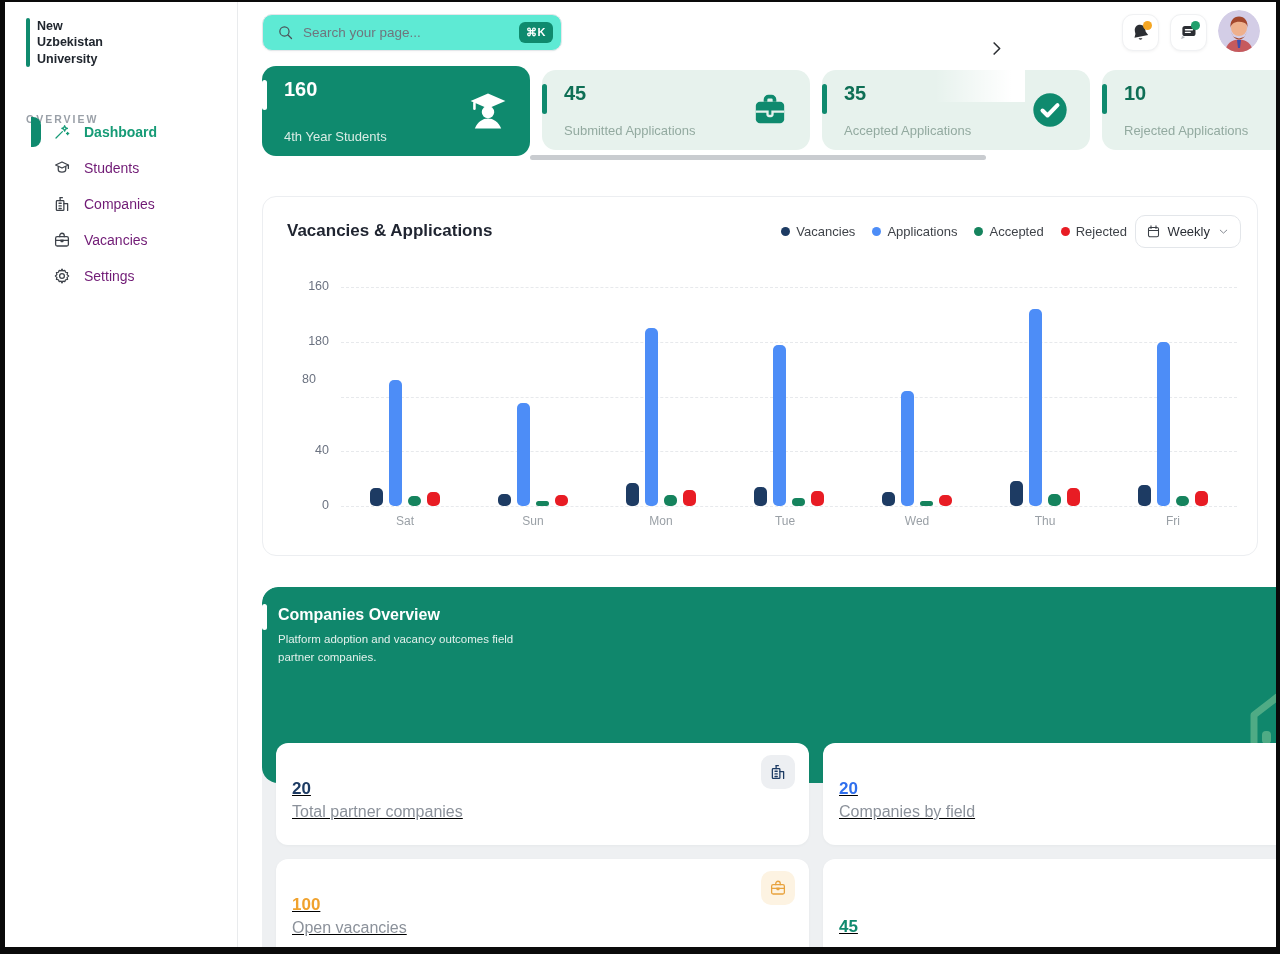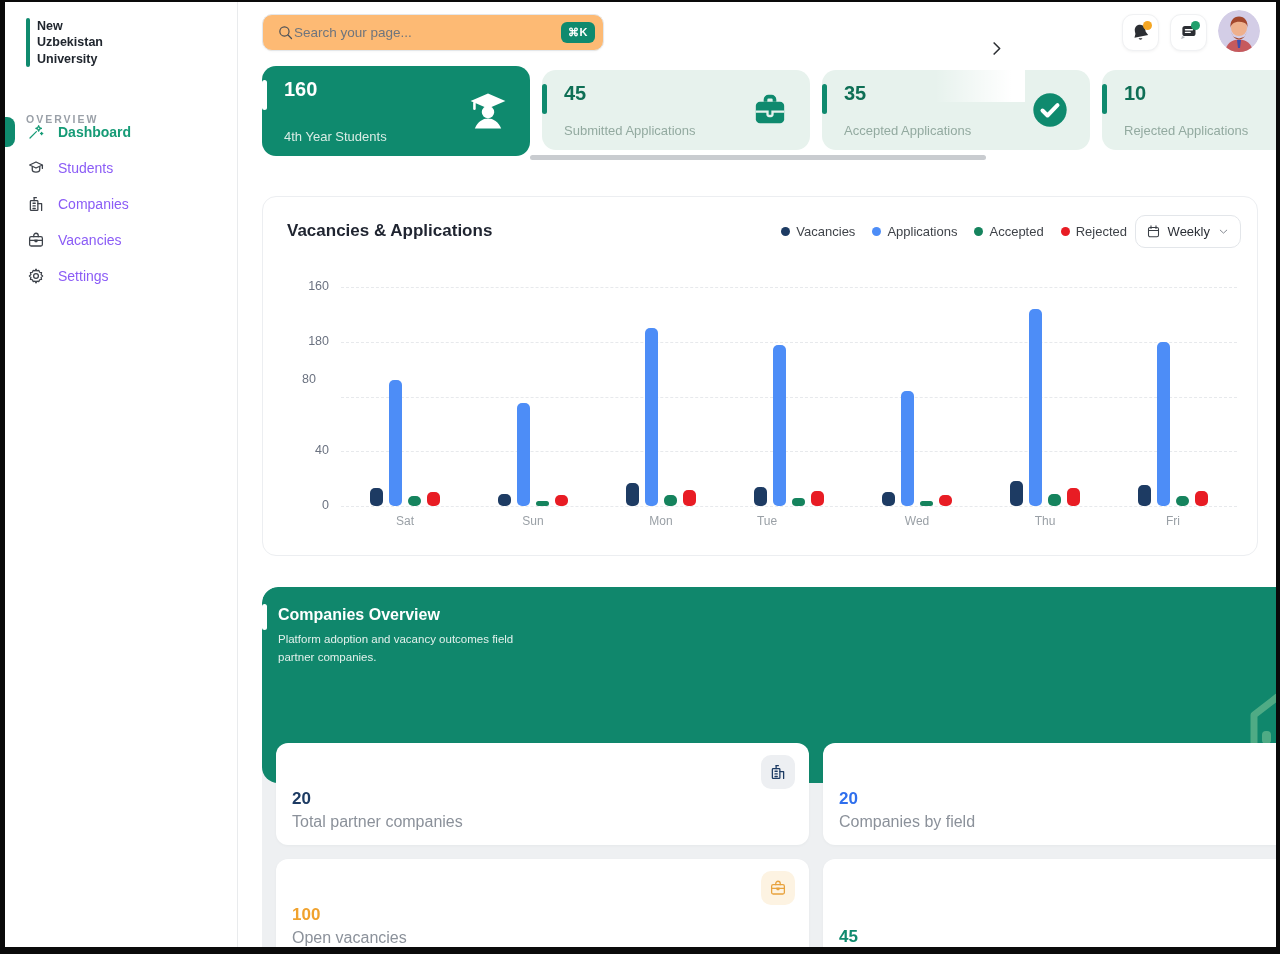--- a/index.html
+++ b/index.html
@@ -6,29 +6,29 @@
   html,body { width:1280px; height:954px; overflow:hidden; }
   body { font-family:"Liberation Sans", sans-serif; background:#000; }
   .screen { position:absolute; left:5px; top:2px; width:1271px; height:945px; background:#fff; overflow:hidden; }
 
   
   .sidebar { position:absolute; left:0; top:0; bottom:0; width:233px; background:#fff; border-right:1px solid #e9ebed; }
   .logo { position:absolute; left:21px; top:16px; display:flex; gap:7px; }
   .logo-bar { width:4px; border-radius:2px; background:#0f8a6e; }
   .logo-text { font-size:12.5px; font-weight:bold; color:#20262e; line-height:1.3; }
   .ovw { position:absolute; left:21px; top:111px; font-size:10.5px; letter-spacing:2px; color:#9aa0a8; font-weight:bold; }
-  .nav { position:absolute; left:0; right:0; top:112px; }
-  .nav-item { position:relative; display:flex; align-items:center; gap:13px; height:36px; padding-left:22px; color:#8b5cf6; font-size:14px; cursor:pointer; }
+  .nav { position:absolute; left:0; right:0; top:112px;padding-left:26px; }
+  .nav-item { position:relative; display:flex; align-items:center; gap:13px; height:36px; padding-left:22px; color:#701a75; font-size:14px; cursor:pointer; }
   .nav-item .nv-ic { display:flex; width:18px; height:18px; color:#3d424a; }
   .nav-item.active { color:#169b76; font-weight:bold; }
   .nav-item.active .nv-ic { color:#169b76; }
   .active-pill { position:absolute; left:0; width:10px; height:30px; top:3px; background:#0f8a6e; border-radius:0 8px 8px 0; }
 
   
-  .search { position:absolute; left:257px; top:12px; width:342px; height:37px; background:#fdba74; border:1px solid #e4e7ea; border-radius:10px; display:flex; align-items:center; padding:0 8px 0 14px; box-shadow:0 1px 2px rgba(0,0,0,.03); }
+  .search { position:absolute; left:257px; top:12px; width:300px; height:37px; background:#5eead4; border:1px solid #e4e7ea; border-radius:10px; display:flex; align-items:center; padding:0 8px 0 14px; gap:9px; box-shadow:0 1px 2px rgba(0,0,0,.03); }
   .search input { flex:1; border:none; outline:none; font-size:13.5px; color:#444; background:transparent; font-family:inherit; }
   .search input::placeholder { color:#6f757d; }
   .kbd { background:#0f8a6e; color:#fff; font-size:11px; font-weight:bold; border-radius:6px; padding:4px 7px; letter-spacing:.5px; }
   .top-ic { position:absolute; top:12px; width:37px; height:37px; background:#fff; border:1px solid #f0f1f3; border-radius:11px; box-shadow:0 1px 3px rgba(0,0,0,.05); display:flex; align-items:center; justify-content:center; cursor:pointer; }
   .badge-dot { position:absolute; top:6px; right:6px; width:9px; height:9px; border-radius:50%; }
   .avatar { position:absolute; top:8px; left:1213px; width:42px; height:42px; border-radius:50%; overflow:hidden; cursor:pointer; }
 
   
   .stat-row { position:absolute; left:257px; top:64px; height:100px; }
   .stat-card { position:absolute; top:4px; height:80px; width:268px; background:#e7f2ed; border-radius:14px; padding:12px 18px 12px 22px; display:flex; flex-direction:column; justify-content:space-between; cursor:pointer; overflow:visible; }
@@ -59,21 +59,21 @@
   .xlabel { position:absolute; top:227px; width:128px; text-align:center; font-size:12px; color:#9aa0a6; }
 
   
   .overview { position:absolute; left:257px; top:585px; width:1108px; height:360px; background:#eef0f2; border-radius:16px 16px 0 0; overflow:hidden; }
   .ov-head { position:absolute; left:0; top:0; right:0; height:196px; background:#10876c; border-radius:16px; overflow:hidden; }
   .ov-accent { position:absolute; left:0; top:17px; width:5px; height:26px; background:#fff; border-radius:3px; }
   .ov-title { position:absolute; left:16px; top:19px; font-size:16px; font-weight:bold; color:#fff; }
   .ov-sub { position:absolute; left:16px; top:44px; width:255px; font-size:11.5px; line-height:1.55; color:#e2f1ec; }
   .ov-illu { position:absolute; right:12px; bottom:-8px; opacity:.8; }
   .ov-cards { position:absolute; left:14px; right:14px; top:156px; display:grid; grid-template-columns:1fr 1fr; gap:14px; }
-  .ov-card { position:relative; background:#fff; border-radius:12px; height:102px; padding:14px 16px; display:flex; flex-direction:column; justify-content:flex-end; box-shadow:0 1px 3px rgba(20,40,50,.04); }
+  .ov-card { position:relative; background:#fff; border-radius:12px; height:102px; padding:24px 16px; display:flex; flex-direction:column; justify-content:flex-end; box-shadow:0 1px 3px rgba(20,40,50,.04);text-decoration:underline; }
   .ovc-icon { position:absolute; right:14px; top:12px; width:34px; height:34px; border-radius:10px; display:flex; align-items:center; justify-content:center; }
   .ovc-val { font-size:17px; font-weight:bold; }
   .ovc-lab { font-size:16px; color:#8b919a; margin-top:4px; }
 
   
   .frame { position:absolute; background:#0a0a0a; z-index:50; pointer-events:none; }
 </style>
 </head>
 <body>
 
@@ -304,21 +304,21 @@
           <div class="bar" title="Accepted: 8" style="height: 10.95px; background: rgb(21, 131, 93);"></div>
           <div class="bar" title="Rejected: 12" style="height: 16.425px; background: rgb(232, 28, 36);"></div>
         </div>
         <div class="xlabel" style="left: 256px;">Mon</div>
         <div class="bar-group" style="left: 384px;">
           <div class="bar" title="Vacancies: 14" style="height: 19.1625px; background: rgb(29, 59, 99);"></div>
           <div class="bar" title="Applications: 118" style="height: 161.512px; background: rgb(77, 141, 247);"></div>
           <div class="bar" title="Accepted: 6" style="height: 8.2125px; background: rgb(21, 131, 93);"></div>
           <div class="bar" title="Rejected: 11" style="height: 15.0563px; background: rgb(232, 28, 36);"></div>
         </div>
-        <div class="xlabel" style="left: 362px;">Tue</div>
+        <div class="xlabel" style="left: 380px;">Tue</div>
         <div class="bar-group" style="left: 512px;">
           <div class="bar" title="Vacancies: 10" style="height: 13.6875px; background: rgb(29, 59, 99);"></div>
           <div class="bar" title="Applications: 84" style="height: 114.975px; background: rgb(77, 141, 247);"></div>
           <div class="bar" title="Accepted: 4" style="height: 5.475px; background: rgb(21, 131, 93);"></div>
           <div class="bar" title="Rejected: 8" style="height: 10.95px; background: rgb(232, 28, 36);"></div>
         </div>
         <div class="xlabel" style="left: 512px;">Wed</div>
         <div class="bar-group" style="left: 640px;">
           <div class="bar" title="Vacancies: 18" style="height: 24.6375px; background: rgb(29, 59, 99);"></div>
           <div class="bar" title="Applications: 144" style="height: 197.1px; background: rgb(77, 141, 247);"></div>

